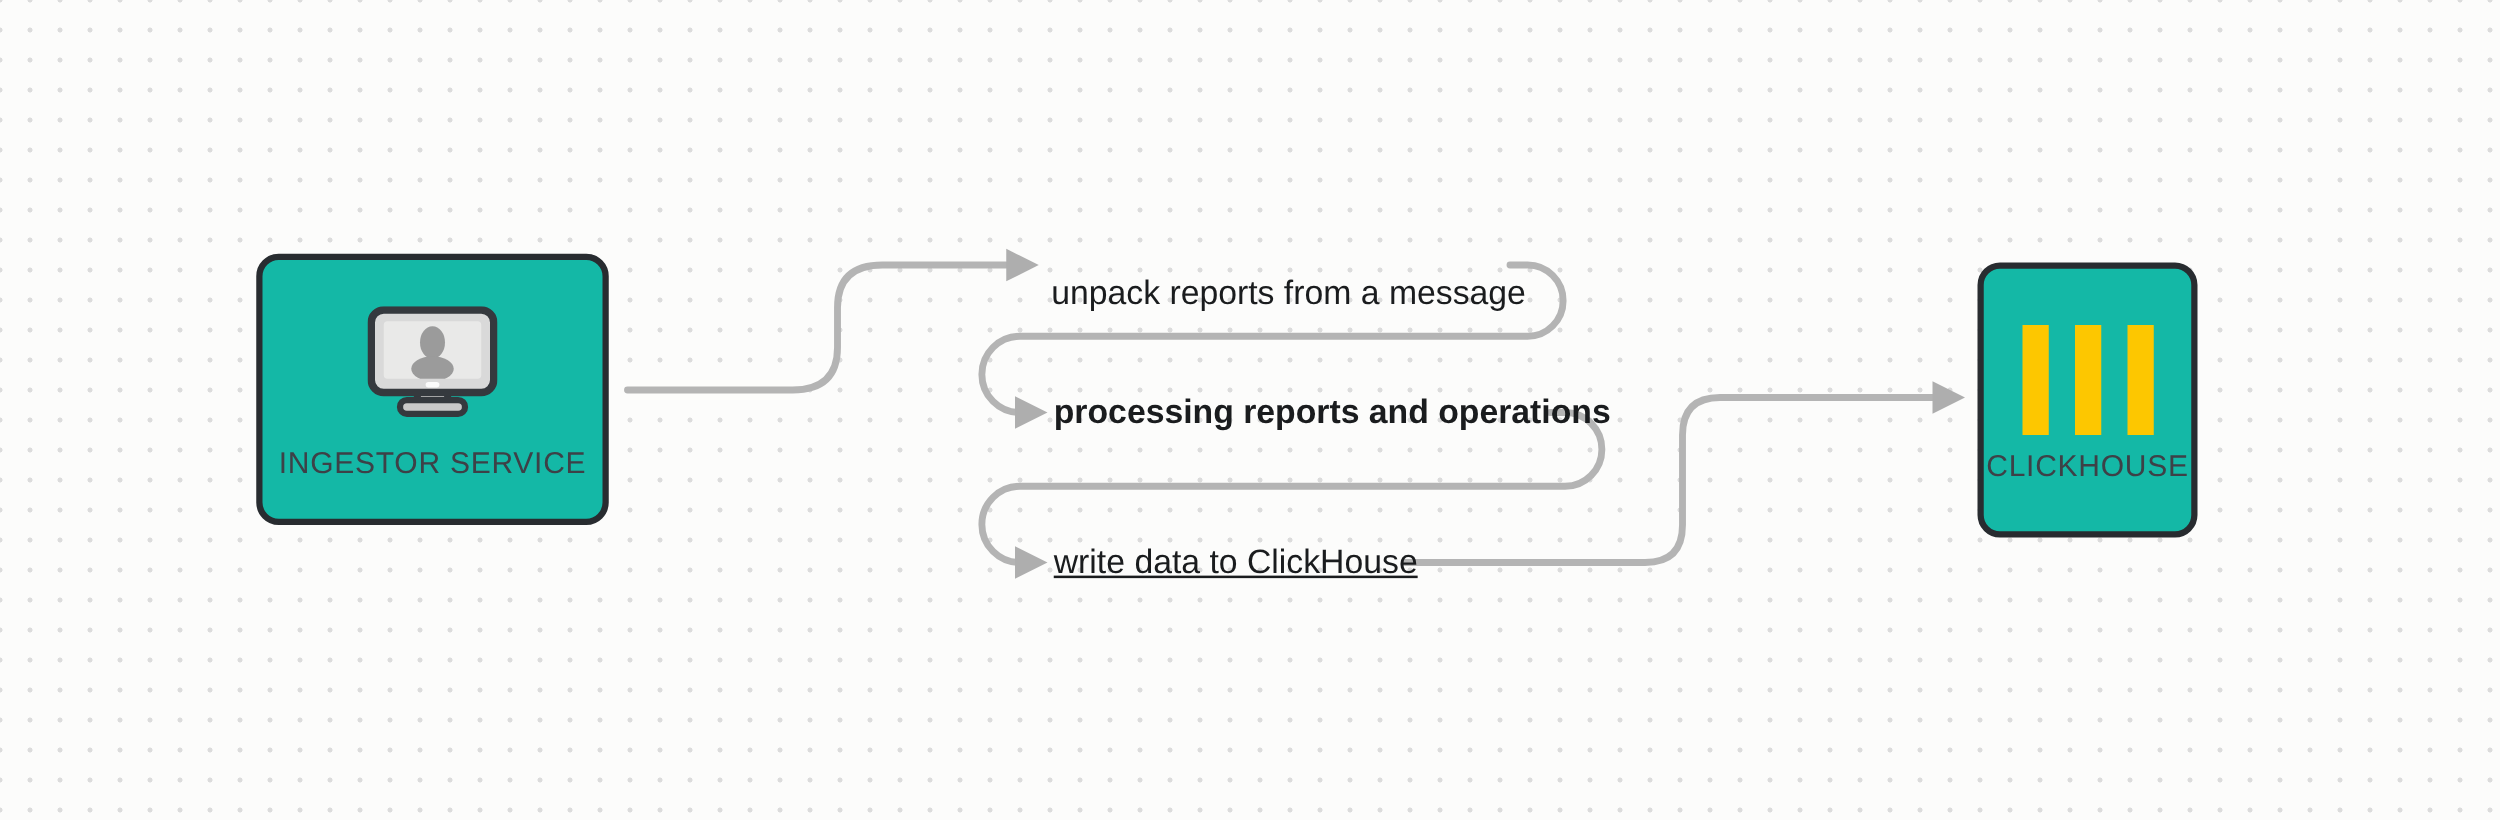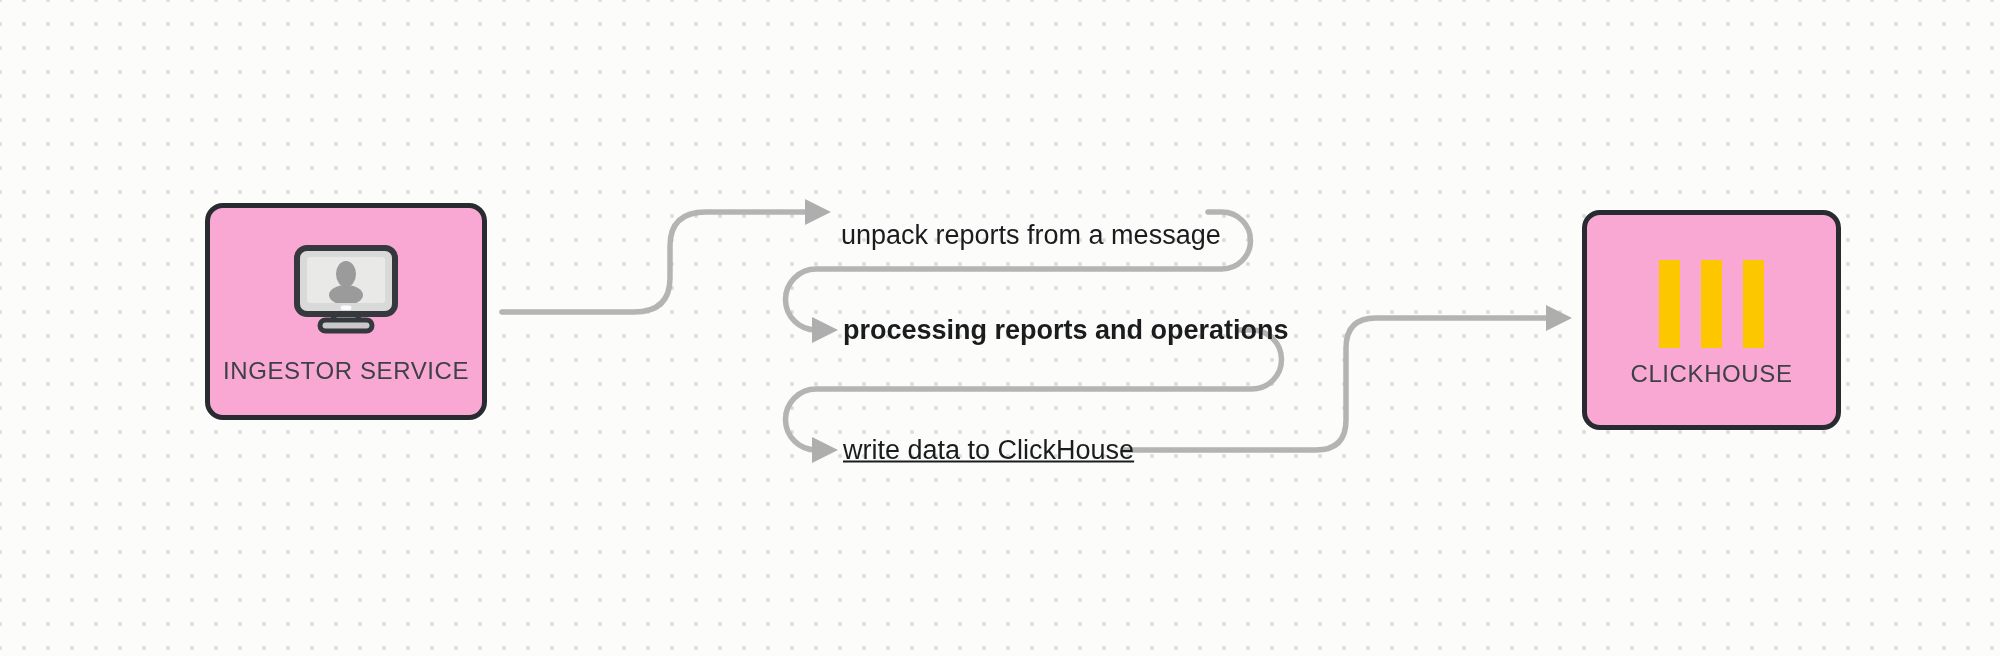--- a/index.html
+++ b/index.html
@@ -20,40 +20,40 @@
 
   .canvas {
     position: absolute;
     inset: 0;
   }
 
   
   .node {
     position: absolute;
     box-sizing: border-box;
-    background: #f9a8d4;
+    background: #14b8a6;
     border: 5px solid #282c30;
     border-radius: 18px;
     display: flex;
     flex-direction: column;
     align-items: center;
     justify-content: center;
   }
   .node-ingestor {
     left: 205px;
     top: 203px;
     width: 282px;
     height: 217px;
     gap: 20px;
     padding-top: 6px;
   }
   .node-clickhouse {
     left: 1582px;
     top: 210px;
-    width: 259px;
+    width: 176px;
     height: 220px;
     gap: 12px;
     padding-top: 8px;
   }
   .node-label {
     font-size: 24px;
     letter-spacing: 0.6px;
     color: #3d4147;
     white-space: nowrap;
   }

